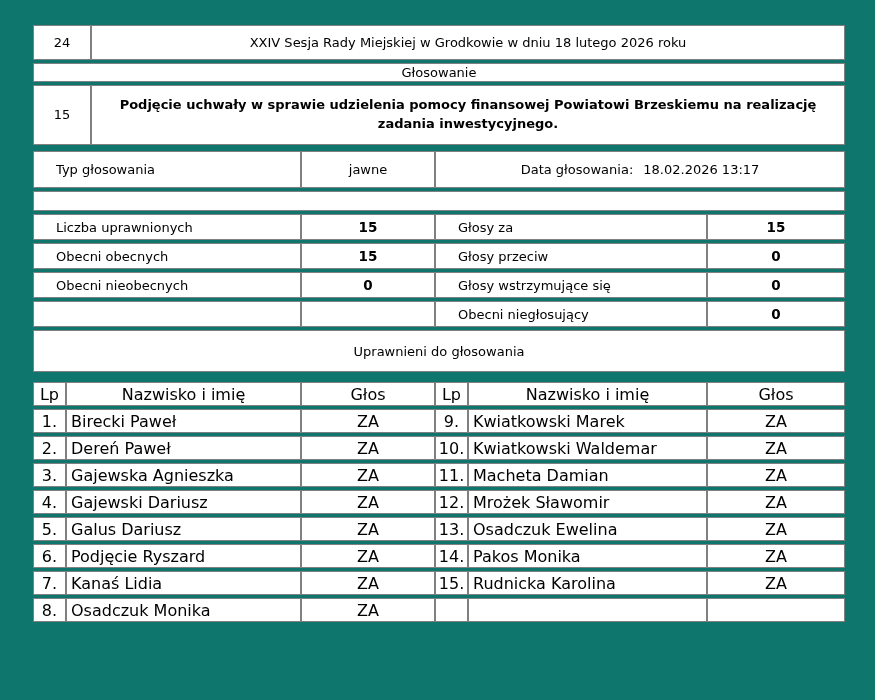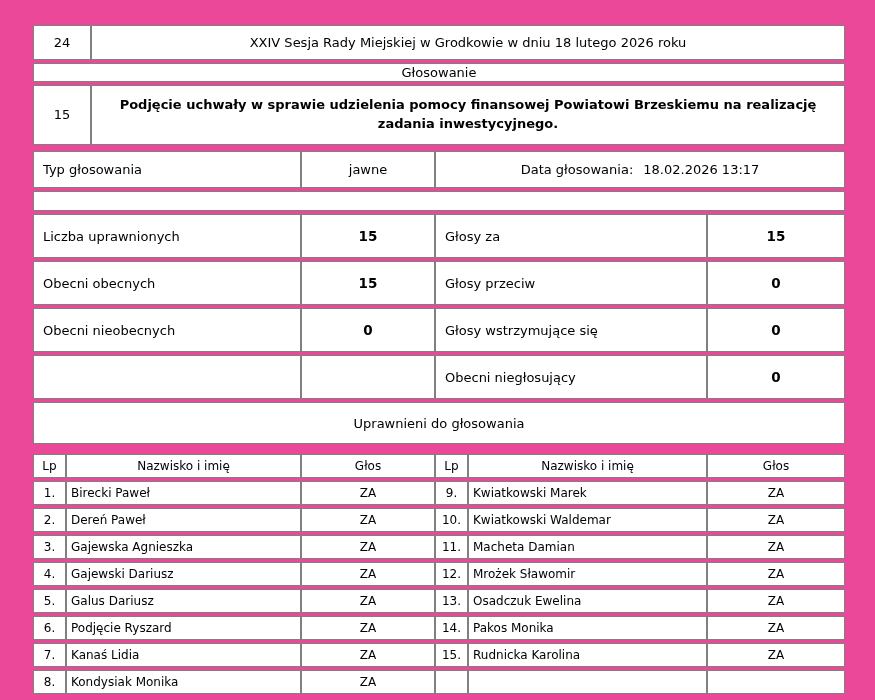--- a/index.html
+++ b/index.html
@@ -6,21 +6,21 @@
     margin: 0;
     padding: 0;
     background: #ffffff;
     font-family: "DejaVu Sans", "Liberation Sans", sans-serif;
     color: #000000;
   }
   .page {
     width: 875px;
     height: 700px;
     position: relative;
-    background: #ec4899;
+    background: #0f766e;
     overflow: hidden;
   }
   .doc {
     position: absolute;
     left: 33px;
     top: 22px;
     width: 812px;
   }
   table.vt {
     width: 812px;
@@ -31,39 +31,39 @@
   table.vt td {
     border: 1px solid #808080;
     box-sizing: border-box;
     overflow: hidden;
     vertical-align: middle;
     font-size: 13px;
     background: #ffffff;
   }
   td.gray { background: #e6e6e6; }
   td.center { text-align: center; }
-  td.left { text-align: left; padding-left: 9px; }
+  td.left { text-align: left; padding-left: 22px; }
 
   
   .rowA1 td { height: 35px; font-size: 14px; }
   .rowA2 td { height: 16px; }
   .rowA3 td { height: 60px; line-height: 1.45; }
   .rowA3 td.desc { padding: 2px 10px; font-weight: bold; }
 
   
   .rowTyp td { height: 37px; }
   .rowSpacer td { height: 20px; }
-  .rowStat td { height: 44px; }
+  .rowStat td { height: 26px; }
   .rowStat td.val { font-weight: bold; font-size: 13.5px; }
   .rowKworum td { height: 28px; }
   .rowUpr td { height: 42px; }
 
   
   table.voters { margin-top: 4px; }
-  table.voters td { font-size: 12px; margin-top: 36px; }
+  table.voters td { font-size: 16px; margin-top: 36px; }
   .rowHead td { height: 24px; }
   .rowVoter td { height: 24px; }
   .rowVoter td.num { text-align: center; }
   .rowVoter td.name { text-align: left; padding-left: 4px; }
   .rowVoter td.vote { text-align: center; }
 
   .dateCell span { display: inline-block; }
   .dateCell .lbl { margin-right: 10px; }
 </style>
 </head>
@@ -209,21 +209,21 @@
       <tr class="rowVoter">
         <td class="gray num">7.</td>
         <td class="name">Kanaś Lidia</td>
         <td class="vote">ZA</td>
         <td class="gray num">15.</td>
         <td class="name">Rudnicka Karolina</td>
         <td class="vote">ZA</td>
       </tr>
       <tr class="rowVoter">
         <td class="gray num">8.</td>
-        <td class="name">Kondysiak Monika</td>
+        <td class="name">Osadczuk Monika</td>
         <td class="vote">ZA</td>
         <td class="gray num"></td>
         <td class="name"></td>
         <td class="vote"></td>
       </tr>
     </tbody>
       </table>
 
   </div>
 </div>

